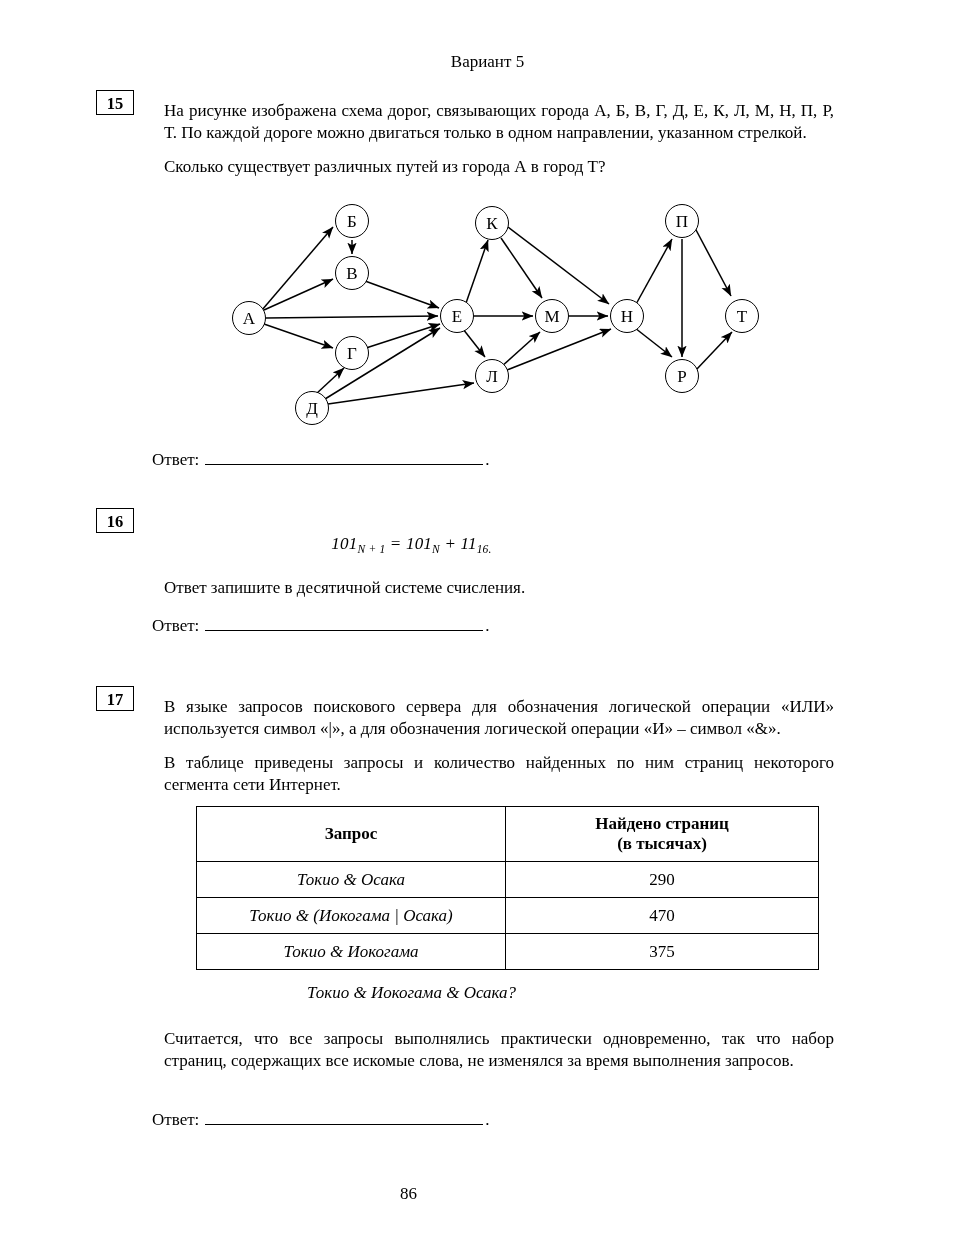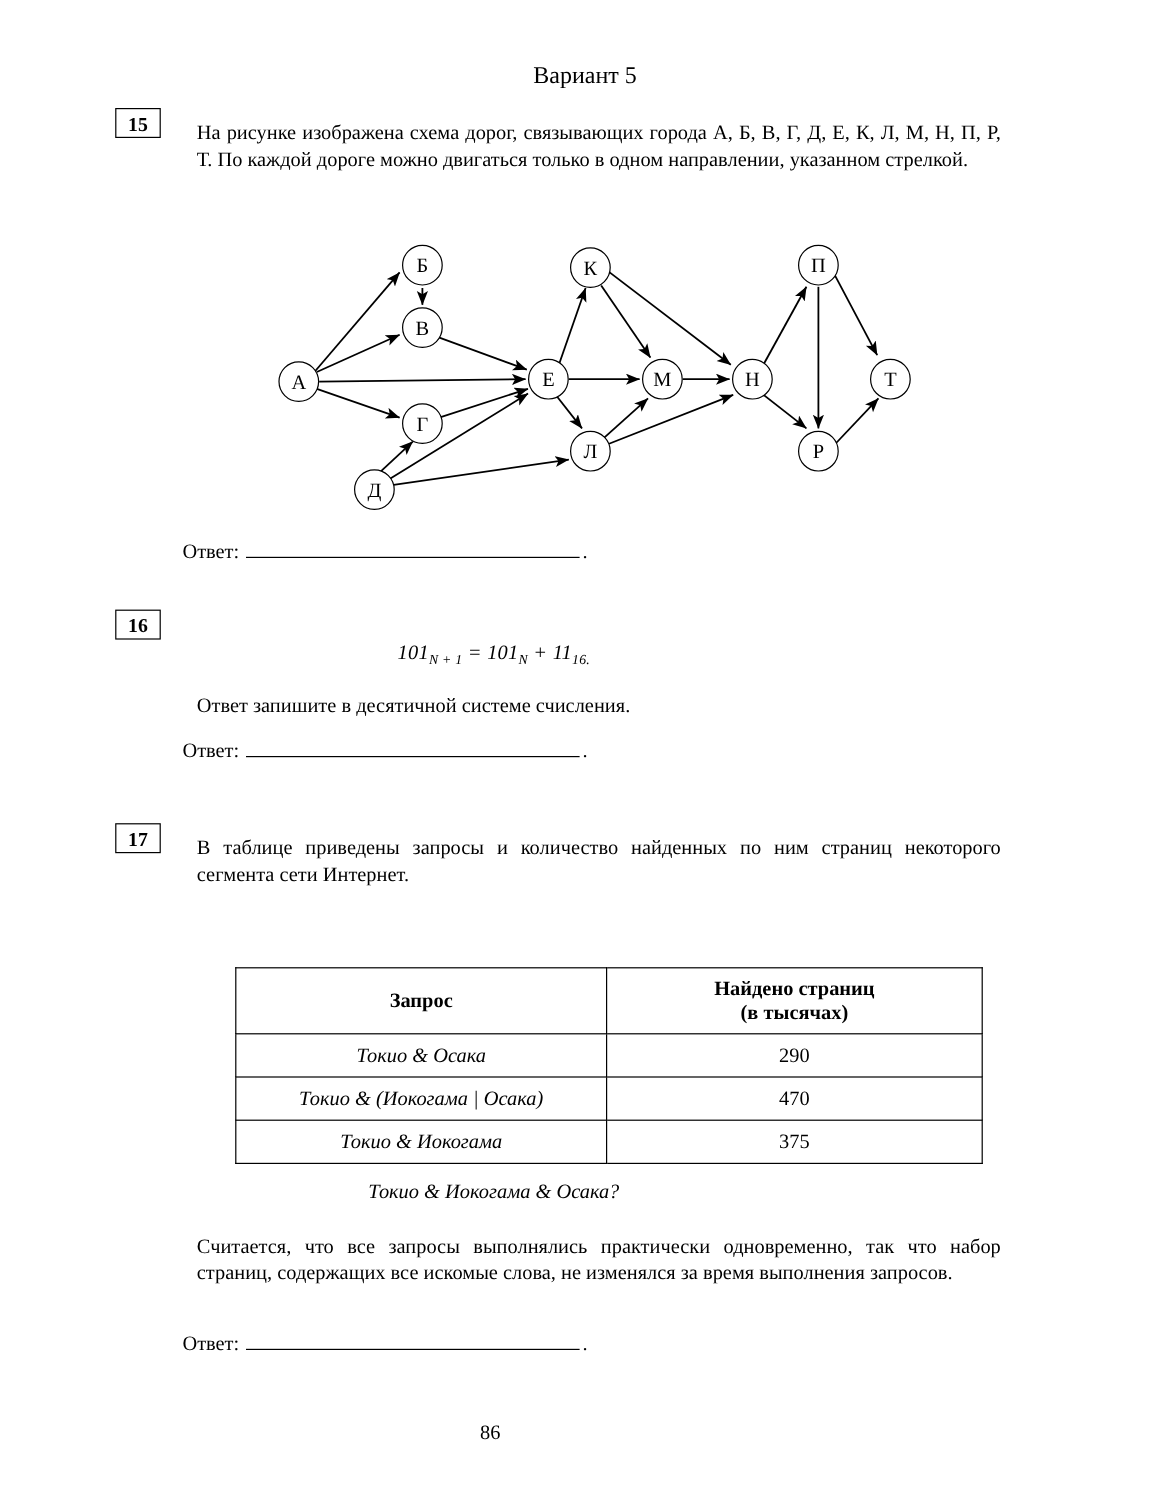--- a/index.html
+++ b/index.html
@@ -19,21 +19,21 @@
     width: 975px;
     height: 1239px;
     box-sizing: border-box;
   }
   .header {
     position: absolute;
     top: 52px;
     left: 0;
     width: 975px;
     text-align: center;
-    font-size: 20px;
+    font-size: 17px;
   }
   .footer {
     position: absolute;
     top: 1184px;
     left: 0;
     width: 817px;
     text-align: center;
     font-size: 17px;
   }
   .task-num {
@@ -144,20 +144,21 @@
 </head>
 <body>
 
 <div class="page">
 
   <div class="header">Вариант 5</div>
 
   <div class="task-num" style="left:96px; top:90px;font-family:Liberation Serif, serif;">15</div>
   <div class="body-text" style="left:152px; top:88px; width:694px;">
     <p>На рисунке изображена схема дорог, связывающих города А, Б, В, Г, Д, Е, К, Л, М, Н, П, Р, Т. По каждой дороге можно двигаться только в одном направлении, указанном стрелкой.</p>
+    <p>Сколько существует различных путей из города А в город Т?</p>
   </div>
 
   <div class="figure">
     <svg class="edges" viewBox="0 0 700 252">
       <defs>
         <marker id="ah" markerWidth="9" markerHeight="9" refX="7.6" refY="3.1" orient="auto" markerUnits="strokeWidth">
           <path d="M0,0 L7.8,3.1 L0,6.2 L1.8,3.1 z" fill="#000"></path>
         </marker>
       </defs>
       <g stroke="#000" stroke-width="1.5" fill="none" marker-end="url(#ah)">
@@ -243,20 +244,21 @@
   <div class="body-text" style="left:152px; top:565px; width:694px;">
     <p>Ответ запишите в десятичной системе счисления.</p>
   </div>
 
   <div class="answer-line" style="left:152px; top:616px;">
     <span>Ответ:</span><span class="rule"></span><span>.</span>
   </div>
 
   <div class="task-num" style="left:96px; top:686px;">17</div>
   <div class="body-text" style="left:152px; top:684px; width:694px;">
+    <p>В языке запросов поискового сервера для обозначения логической операции «ИЛИ» используется символ «|», а для обозначения логической операции «И» – символ «&amp;».</p>
     <p>В таблице приведены запросы и количество найденных по ним страниц некоторого сегмента сети Интернет.</p>
   </div>
 
   <table class="qtable">
     <thead>
       <tr>
         <th class="c1">Запрос</th>
         <th class="c2">
           <span>Найдено страниц</span><br>
           <span>(в тысячах)</span>

